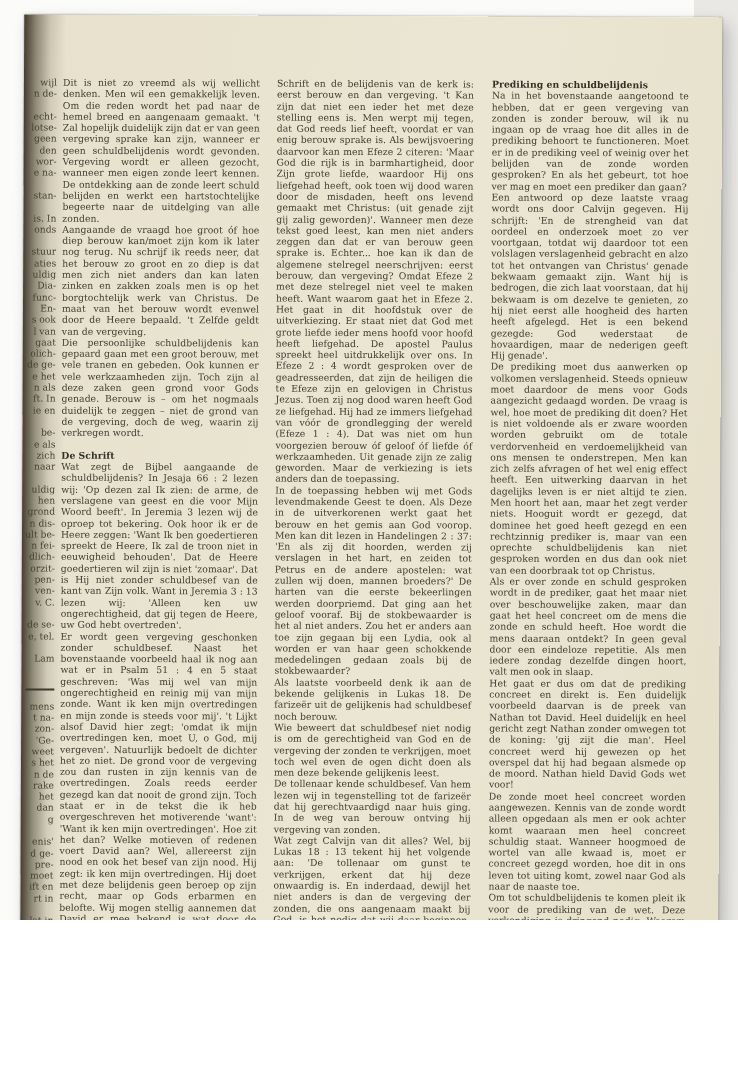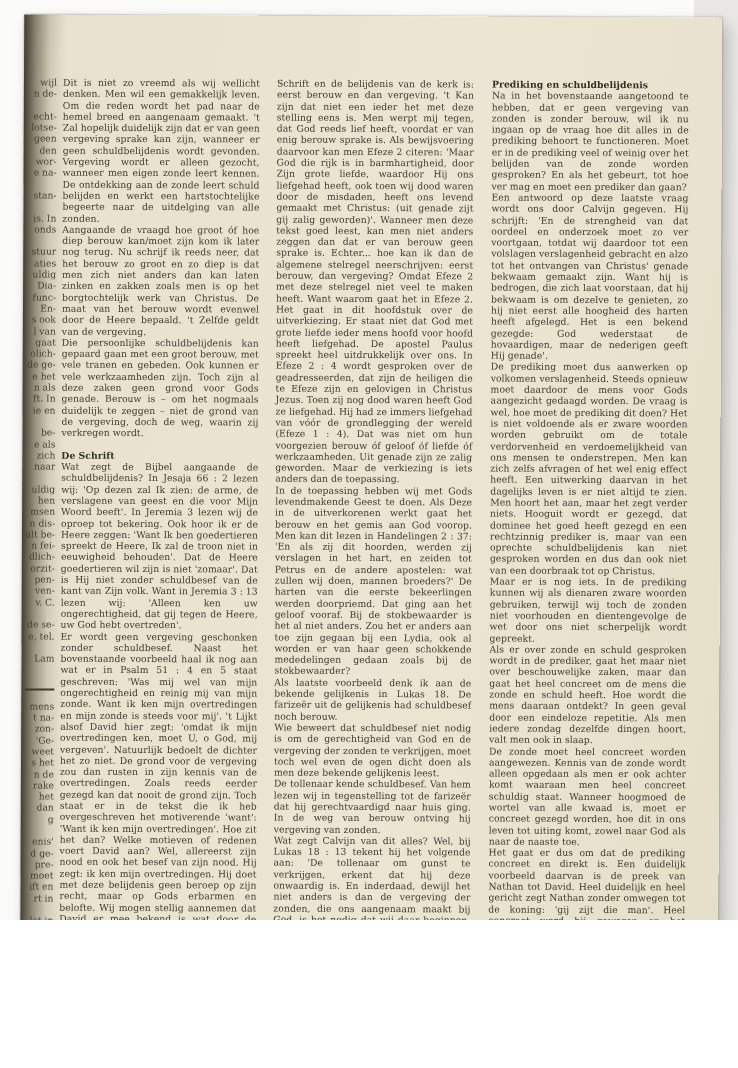--- a/index.html
+++ b/index.html
@@ -77,21 +77,21 @@
         <div class="frag">ft. In</div>
         <div class="frag">ie en</div>
         <div class="frag">&nbsp;</div>
         <div class="frag">be-</div>
         <div class="frag">e als</div>
         <div class="frag">zich</div>
         <div class="frag">naar</div>
         <div class="frag">&nbsp;</div>
         <div class="frag">uldig</div>
         <div class="frag">hen</div>
-        <div class="frag">msen</div>
+        <div class="frag">grond</div>
         <div class="frag">n dis-</div>
         <div class="frag">ult be-</div>
         <div class="frag">n fei-</div>
         <div class="frag">dlich-</div>
         <div class="frag">orzit-</div>
         <div class="frag">pen-</div>
         <div class="frag">ven-</div>
         <div class="frag">v. C.</div>
         <div class="frag">&nbsp;</div>
         <div class="frag">de se-</div>
@@ -142,23 +142,22 @@
         <div class="para">De tollenaar kende schuldbesef. Van hem lezen wij in tegenstelling tot de farizeër dat hij gerechtvaardigd naar huis ging. In de weg van berouw ontving hij vergeving van zonden.</div>
         <div class="para">Wat zegt Calvijn van dit alles? Wel, bij Lukas 18 : 13 tekent hij het volgende aan: 'De tollenaar om gunst te verkrijgen, erkent dat hij deze onwaardig is. En inderdaad, dewijl het niet anders is dan de vergeving der zonden, die ons aangenaam maakt bij God, is het nodig dat wij daar beginnen, indien wij willen dat Hij onze gebeden aanneemt. Maar het is ook zo, dat hij, die zich schuldig en van zonde overtuigd weet, desalniettemin vraagt om vergeving en afstand doet van alle vertrouwen op de werken. En dit heeft Christus willen zeggen, dat God Zich niet vergevingsgezind zal tonen, tenzij tegenover hen, die beven ter oorzake van een waar gevoel hunner zonden en de toevlucht nemen tot Zijn genade alleen'.</div>
       </div>
 
     <div class="col col3">
       <div data-col="2">
           <div class="heading">Prediking en schuldbelijdenis</div>
           <div class="para">Na in het bovenstaande aangetoond te hebben, dat er geen vergeving van zonden is zonder berouw, wil ik nu ingaan op de vraag hoe dit alles in de prediking behoort te functioneren. Moet er in de prediking veel of weinig over het belijden van de zonde worden gesproken? En als het gebeurt, tot hoe ver mag en moet een prediker dan gaan?</div>
           <div class="para">Een antwoord op deze laatste vraag wordt ons door Calvijn gegeven. Hij schrijft: 'En de strengheid van dat oordeel en onderzoek moet zo ver voortgaan, totdat wij daardoor tot een volslagen verslagenheid gebracht en alzo tot het ontvangen van Christus' genade bekwaam gemaakt zijn. Want hij is bedrogen, die zich laat voorstaan, dat hij bekwaam is om dezelve te genieten, zo hij niet eerst alle hoogheid des harten heeft afgelegd. Het is een bekend gezegde: God wederstaat de hovaardigen, maar de nederigen geeft Hij genade'.</div>
           <div class="para">De prediking moet dus aanwerken op volkomen verslagenheid. Steeds opnieuw moet daardoor de mens voor Gods aangezicht gedaagd worden. De vraag is wel, hoe moet de prediking dit doen? Het is niet voldoende als er zware woorden worden gebruikt om de totale verdorvenheid en verdoemelijkheid van ons mensen te onderstrepen. Men kan zich zelfs afvragen of het wel enig effect heeft. Een uitwerking daarvan in het dagelijks leven is er niet altijd te zien. Men hoort het aan, maar het zegt verder niets. Hooguit wordt er gezegd, dat dominee het goed heeft gezegd en een rechtzinnig prediker is, maar van een oprechte schuldbelijdenis kan niet gesproken worden en dus dan ook niet van een doorbraak tot op Christus.</div>
-          <div class="para">Maar er is nog iets. In de prediking kunnen wij als dienaren zware woorden gebruiken, terwijl wij toch de zonden niet voorhouden en dientengevolge de wet door ons niet scherpelijk wordt gepreekt.</div>
           <div class="para">Als er over zonde en schuld gesproken wordt in de prediker, gaat het maar niet over beschouwelijke zaken, maar dan gaat het heel concreet om de mens die zonde en schuld heeft. Hoe wordt die mens daaraan ontdekt? In geen geval door een eindeloze repetitie. Als men iedere zondag dezelfde dingen hoort, valt men ook in slaap.</div>
+          <div class="para">Het gaat er dus om dat de prediking concreet en direkt is. Een duidelijk voorbeeld daarvan is de preek van Nathan tot David. Heel duidelijk en heel gericht zegt Nathan zonder omwegen tot de koning: 'gij zijt die man'. Heel concreet werd hij gewezen op het overspel dat hij had begaan alsmede op de moord. Nathan hield David Gods wet voor!</div>
           <div class="para">De zonde moet heel concreet worden aangewezen. Kennis van de zonde wordt alleen opgedaan als men er ook achter komt waaraan men heel concreet schuldig staat. Wanneer hoogmoed de wortel van alle kwaad is, moet er concreet gezegd worden, hoe dit in ons leven tot uiting komt, zowel naar God als naar de naaste toe.</div>
-          <div class="para">Het gaat er dus om dat de prediking concreet en direkt is. Een duidelijk voorbeeld daarvan is de preek van Nathan tot David. Heel duidelijk en heel gericht zegt Nathan zonder omwegen tot de koning: 'gij zijt die man'. Heel concreet werd hij gewezen op het overspel dat hij had begaan alsmede op de moord. Nathan hield David Gods wet voor!</div>
           <div class="para">Om tot schuldbelijdenis te komen pleit ik voor de prediking van de wet. Deze verkondiging is dringend nodig. Waarom die dringend nodig is, daarover een volgend keer. (Wordt vervolgd.)</div>
         </div>
       <div class="signature">G. S. A. de Knegt</div>
 
     </div>
   </div>
 </div>
 
 </body></html>

